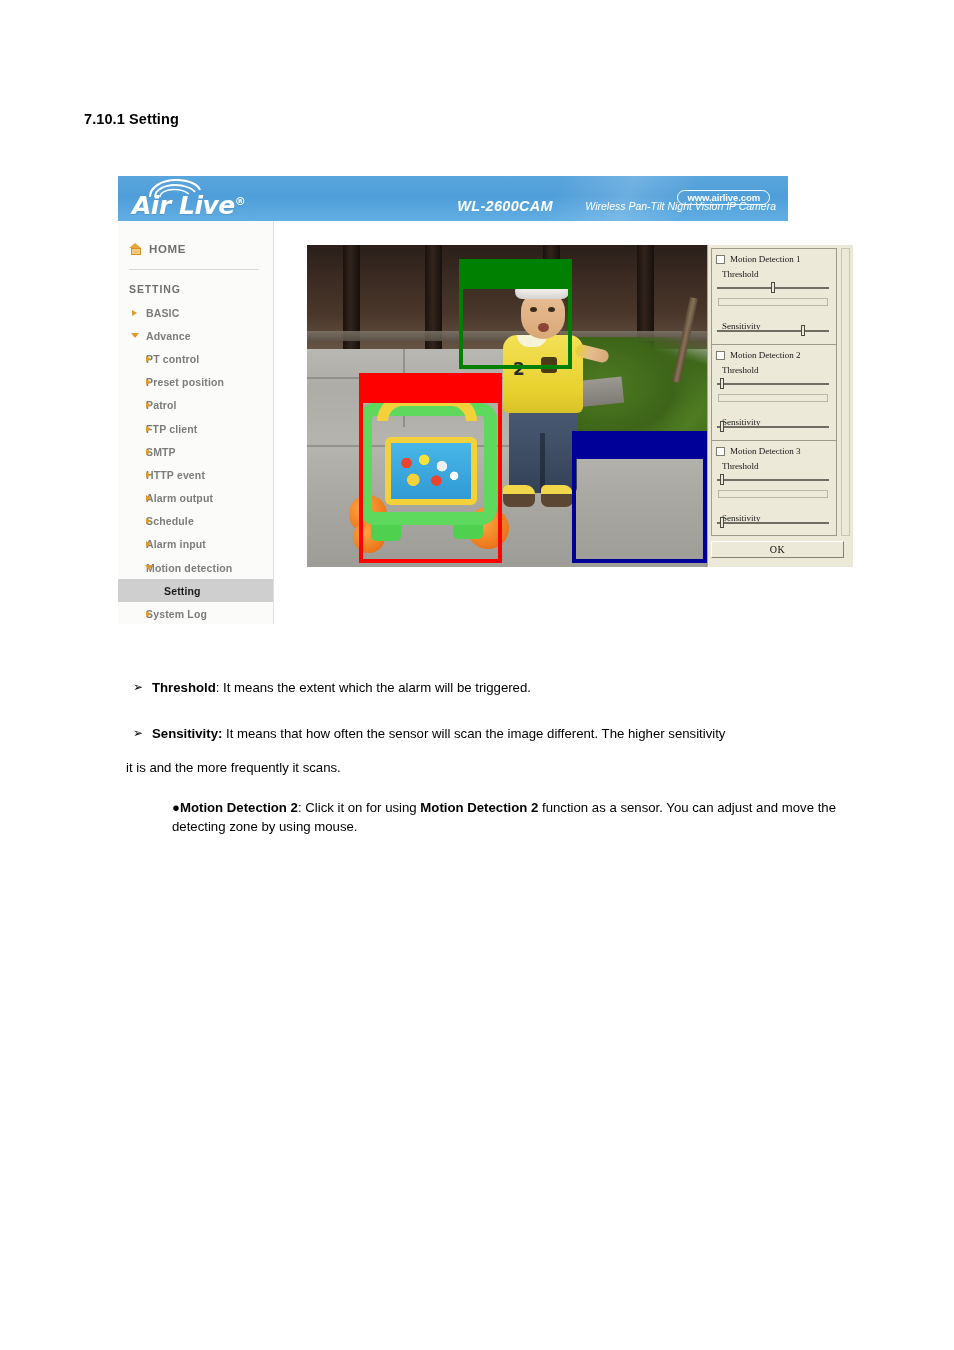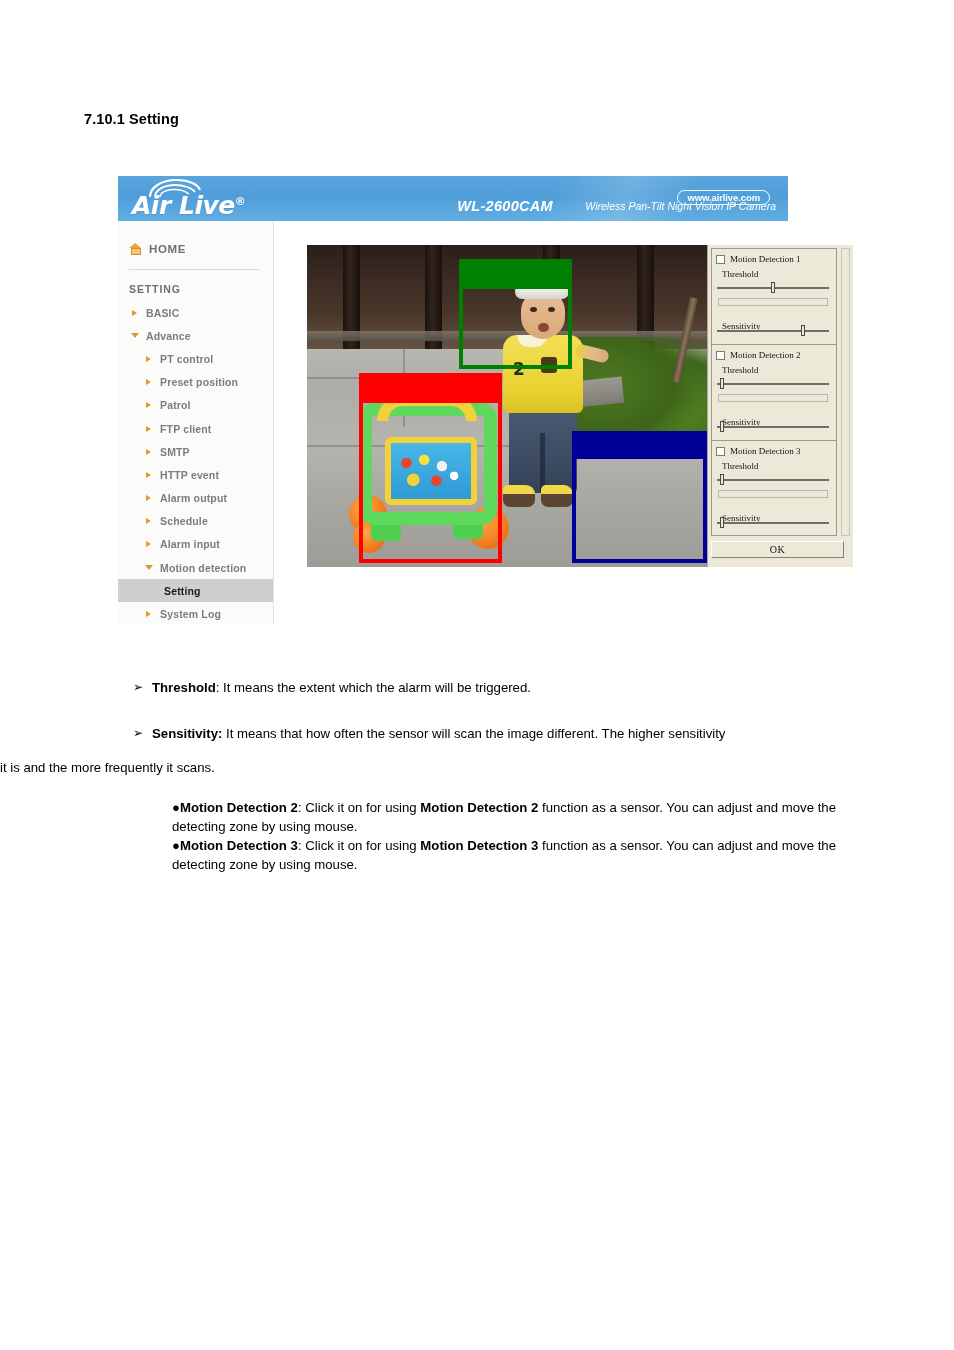--- a/index.html
+++ b/index.html
@@ -215,21 +215,21 @@
     width: 0; height: 0;
     border-left: 4.2px solid transparent;
     border-right: 4.2px solid transparent;
     border-top: 5.2px solid #e09a2a;
   }
   .nav-item.lvl0 .arrow-right { left: 14px; }
   .nav-item.lvl0 .arrow-down  { left: 13px; }
   .nav-item.lvl1 .arrow-right { left: 28px; }
   .nav-item.lvl1 .arrow-down  { left: 27px; }
   .nav-item.lvl0 .nav-label { margin-left: 14px; }
-  .nav-item.lvl1 .nav-label { margin-left: 14px; }
+  .nav-item.lvl1 .nav-label { }
   .nav-item.selected {
     background: #cfcfcf;
     color: #1a1a1a;
   }
   .nav-item.selected .nav-label { margin-left: 0; }
 
   
   .view-area {
     position: absolute;
     left: 189px;
@@ -540,20 +540,21 @@
     line-height: 1.5;
   }
   .arrow-para .bullet {
     position: absolute;
     left: 133px;
     font-size: 12px;
   }
   .arrow-para b { font-weight: bold; }
   .para-gap { height: 26px; }
   .cont-line {
+    padding-left: 126px;
     font-size: 13.2px;
     line-height: 1.5;
     margin-top: 14px;
   }
   .dot-block {
     margin-top: 22px;
     padding-left: 172px;
     padding-right: 100px;
     font-size: 13.2px;
     line-height: 1.42;
@@ -788,15 +789,14 @@
   <div class="para-gap"></div>
 
   <p class="arrow-para">
     <span class="bullet">➢</span><b>Sensitivity:</b><span> It means that how often the sensor will scan the image different. The higher sensitivity</span>
   </p>
 
   <p class="cont-line">it is and the more frequently it scans.</p>
 
   <div class="dot-block" id="dot-block">
       <p class="dot-item"><b>●</b><b>Motion Detection 2</b><span>: Click it on for using </span><b>Motion Detection 2</b><span> function as a sensor. You can adjust and move the detecting zone by using mouse.</span></p>
-      <p class="dot-item"><b>●</b><b>Motion Detection 3</b><span>: Click it on for using </span><b>Motion Detection 3</b><span> function as a sensor. You can adjust and move the detecting zone by using mouse.</span></p>
     </div>
 </div>
 
 </body></html>

